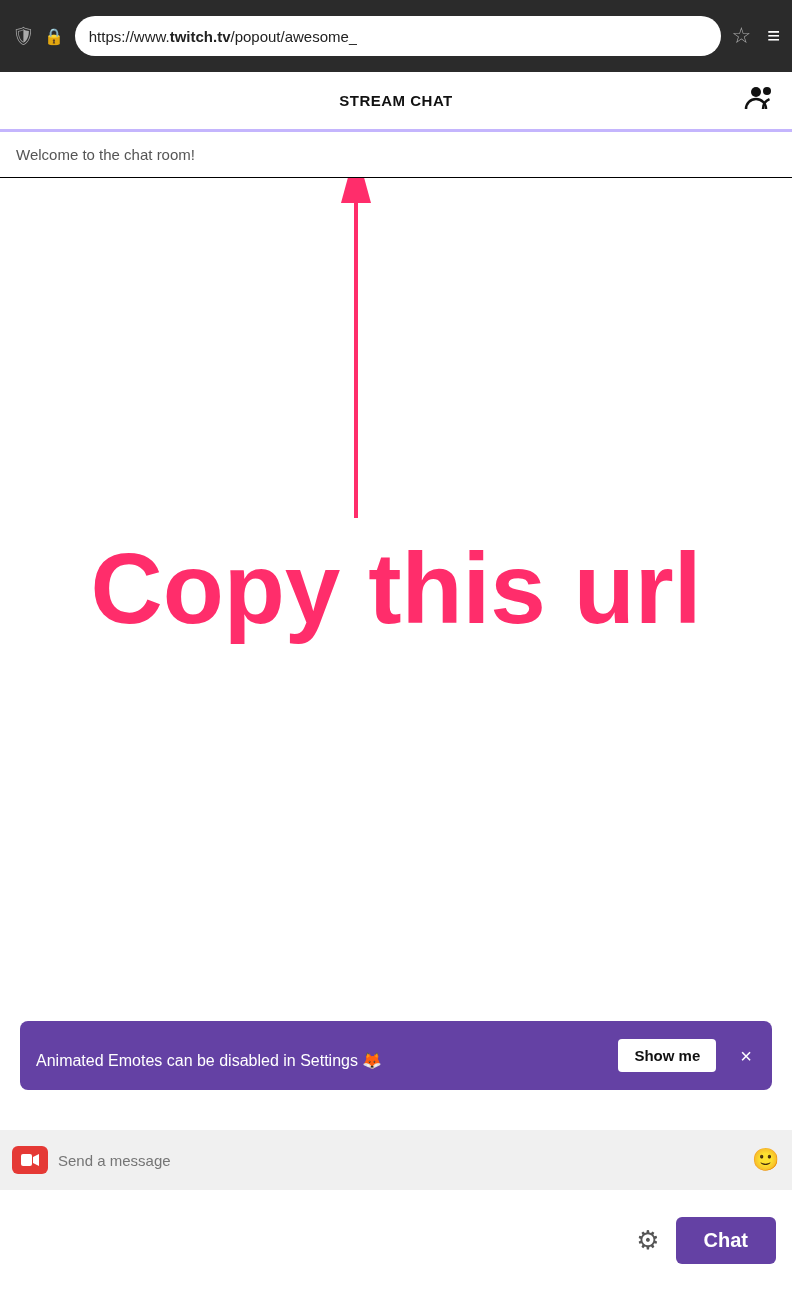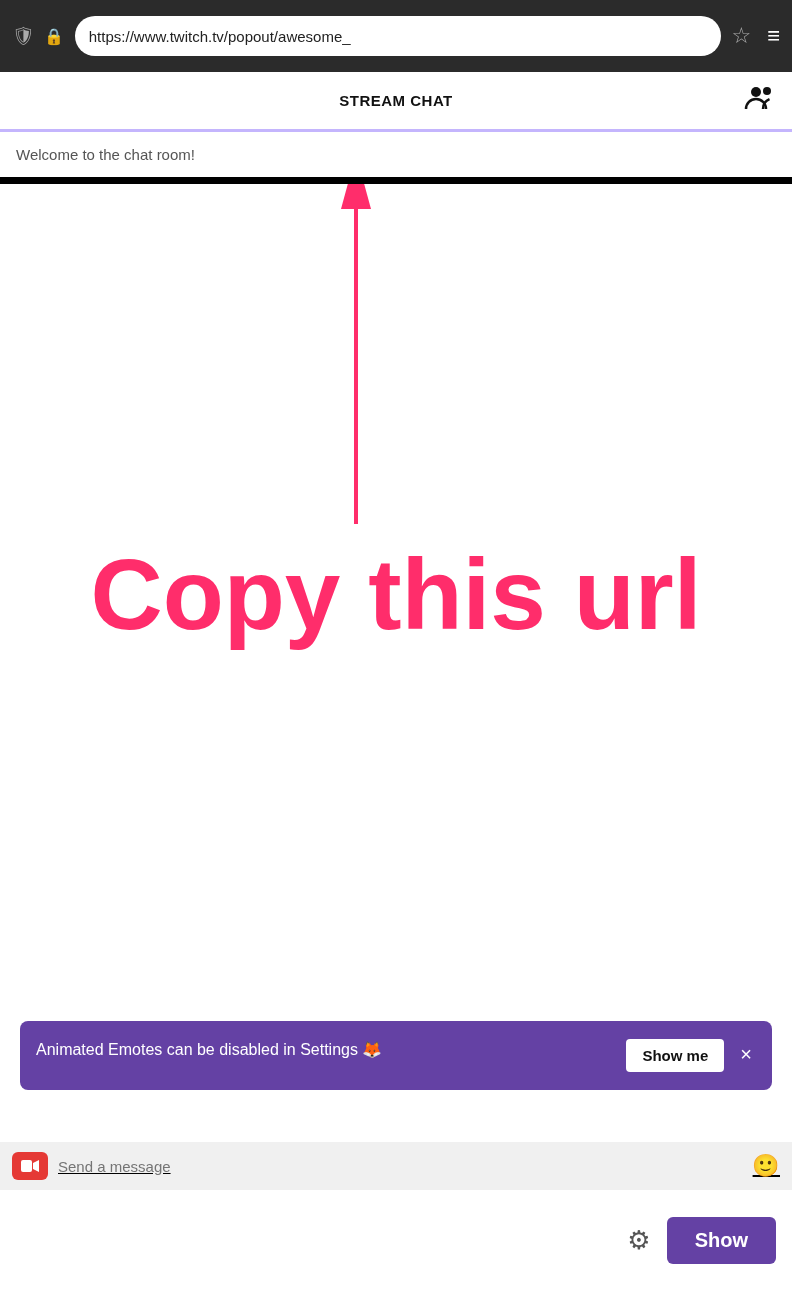--- a/index.html
+++ b/index.html
@@ -32,21 +32,21 @@
       gap: 8px;
     }
     .address-text {
       font-size: 15px;
       color: #222;
       white-space: nowrap;
       overflow: hidden;
       text-overflow: ellipsis;
     }
     .address-text strong {
-      font-weight: 400;
+      font-weight: 700;
       margin-top: 36px;
     }
     .browser-star {
       color: #aaa;
       font-size: 22px;
     }
     .browser-menu {
       color: #fff;
       font-size: 22px;
       margin-left: 6px;
@@ -72,21 +72,21 @@
       right: 16px;
       font-size: 26px;
       color: #111;
     }
 
     
     .welcome-msg {
       padding: 14px 16px;
       font-size: 15px;
       color: #555;
-      border-bottom: 7px solid #000000;
+      border-bottom: 1px solid #000000;
     }
 
     
     .main-content {
       position: relative;
       flex: 1;
       display: flex;
       align-items: center;
       justify-content: center;
       height: 820px;
@@ -117,22 +117,22 @@
       display: block;
     }
 
     
     .notification-banner {
       background: #6441a4;
       margin: 0 10px;
       border-radius: 8px;
       padding: 18px 16px;
       display: flex;
-      align-items: flex-start;
-      gap: 12px;
+      align-items: flex-end;
+      gap: 20px;
       position: absolute;
       bottom: 200px;
       left: 0;
       right: 0;
       margin-left: 10px;
       margin-right: 10px;
     }
     .notification-text {
       flex: 1;
       color: #fff;
@@ -164,23 +164,22 @@
 
     
     .message-input-area {
       position: absolute;
       bottom: 100px;
       left: 0;
       right: 0;
       background: #f0f0f0;
       display: flex;
       align-items: center;
-      padding: 10px 12px;
+      padding: 16px 12px;
       gap: 10px;
-      text-decoration: underline;
     }
     .video-icon-btn {
       background: #e53935;
       border-radius: 6px;
       width: 36px;
       height: 28px;
       display: flex;
       align-items: center;
       justify-content: center;
       flex-shrink: 0;
@@ -295,14 +294,14 @@
       <rect x="0" y="1" width="11" height="12" rx="2" fill="white"></rect>
       <polygon points="12,4 18,1 18,13 12,10" fill="white"></polygon>
     </svg>
   </div>
   <input class="message-input" type="text" placeholder="Send a message" style="">
   <span class="emote-btn">🙂</span>
 </div>
 
 <div class="bottom-bar">
   <span class="settings-btn">⚙</span>
-  <button class="chat-btn">Show</button>
+  <button class="chat-btn">Chat</button>
 </div>
 
 </body></html>

